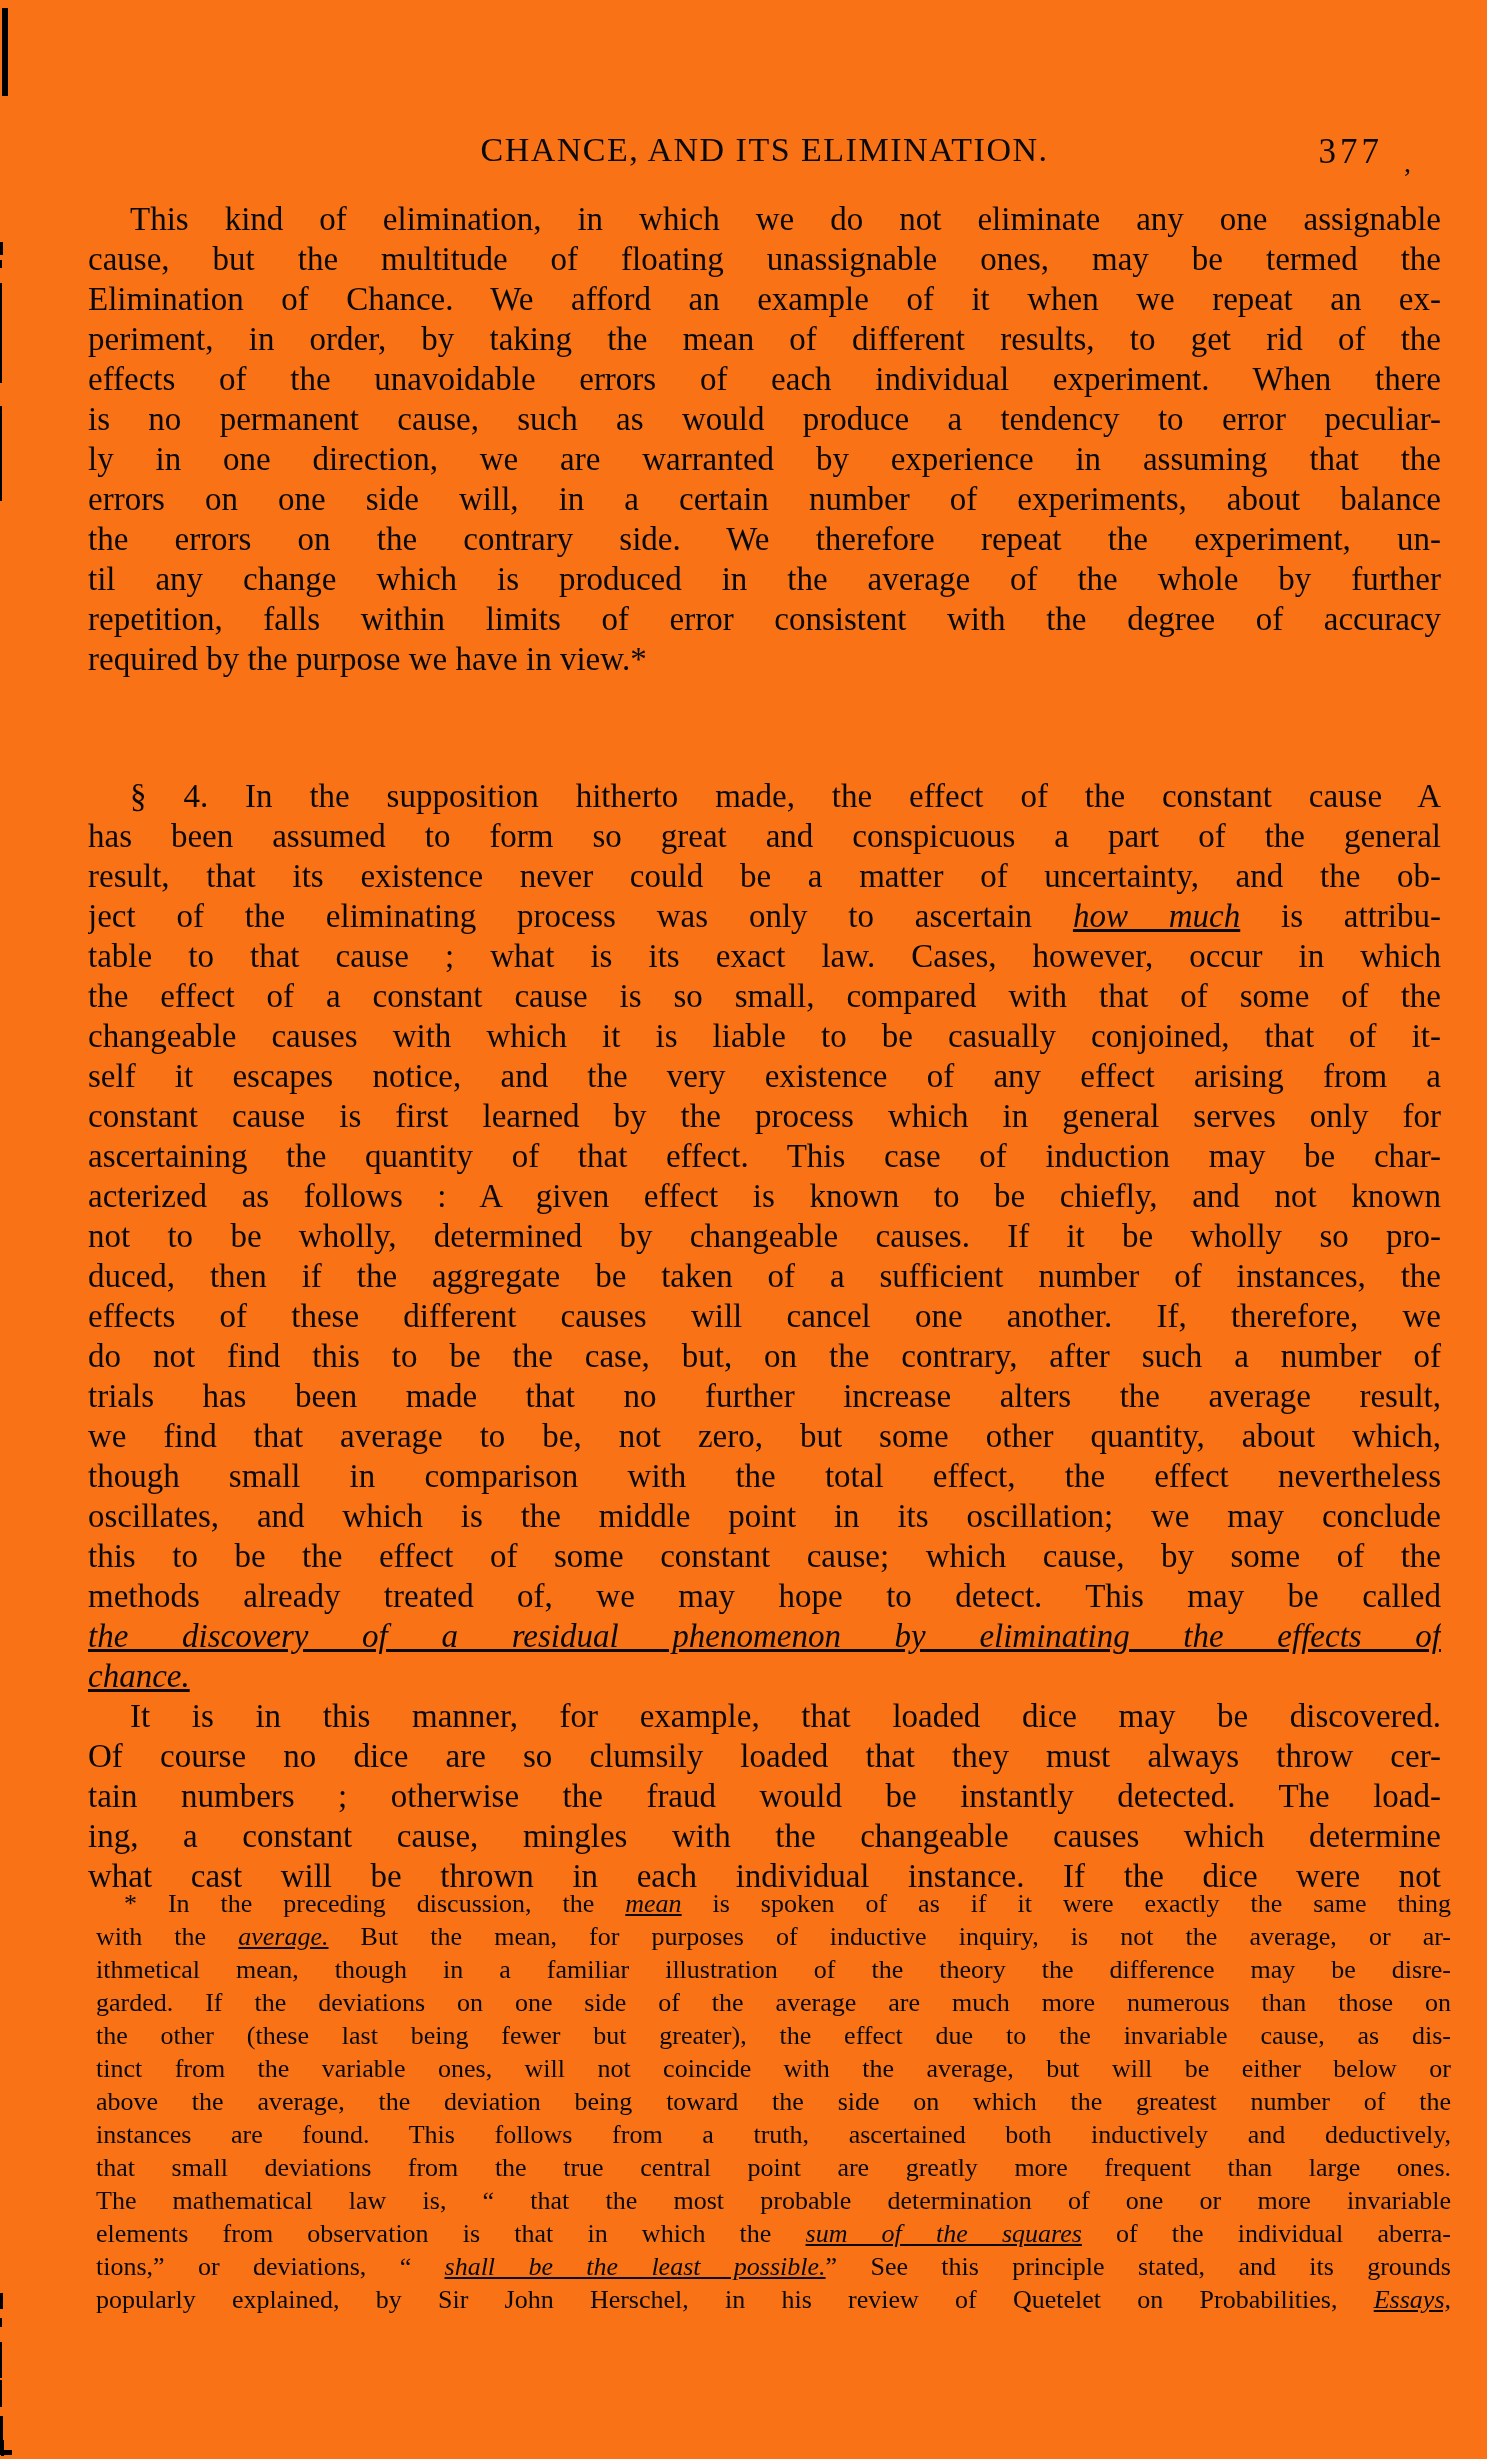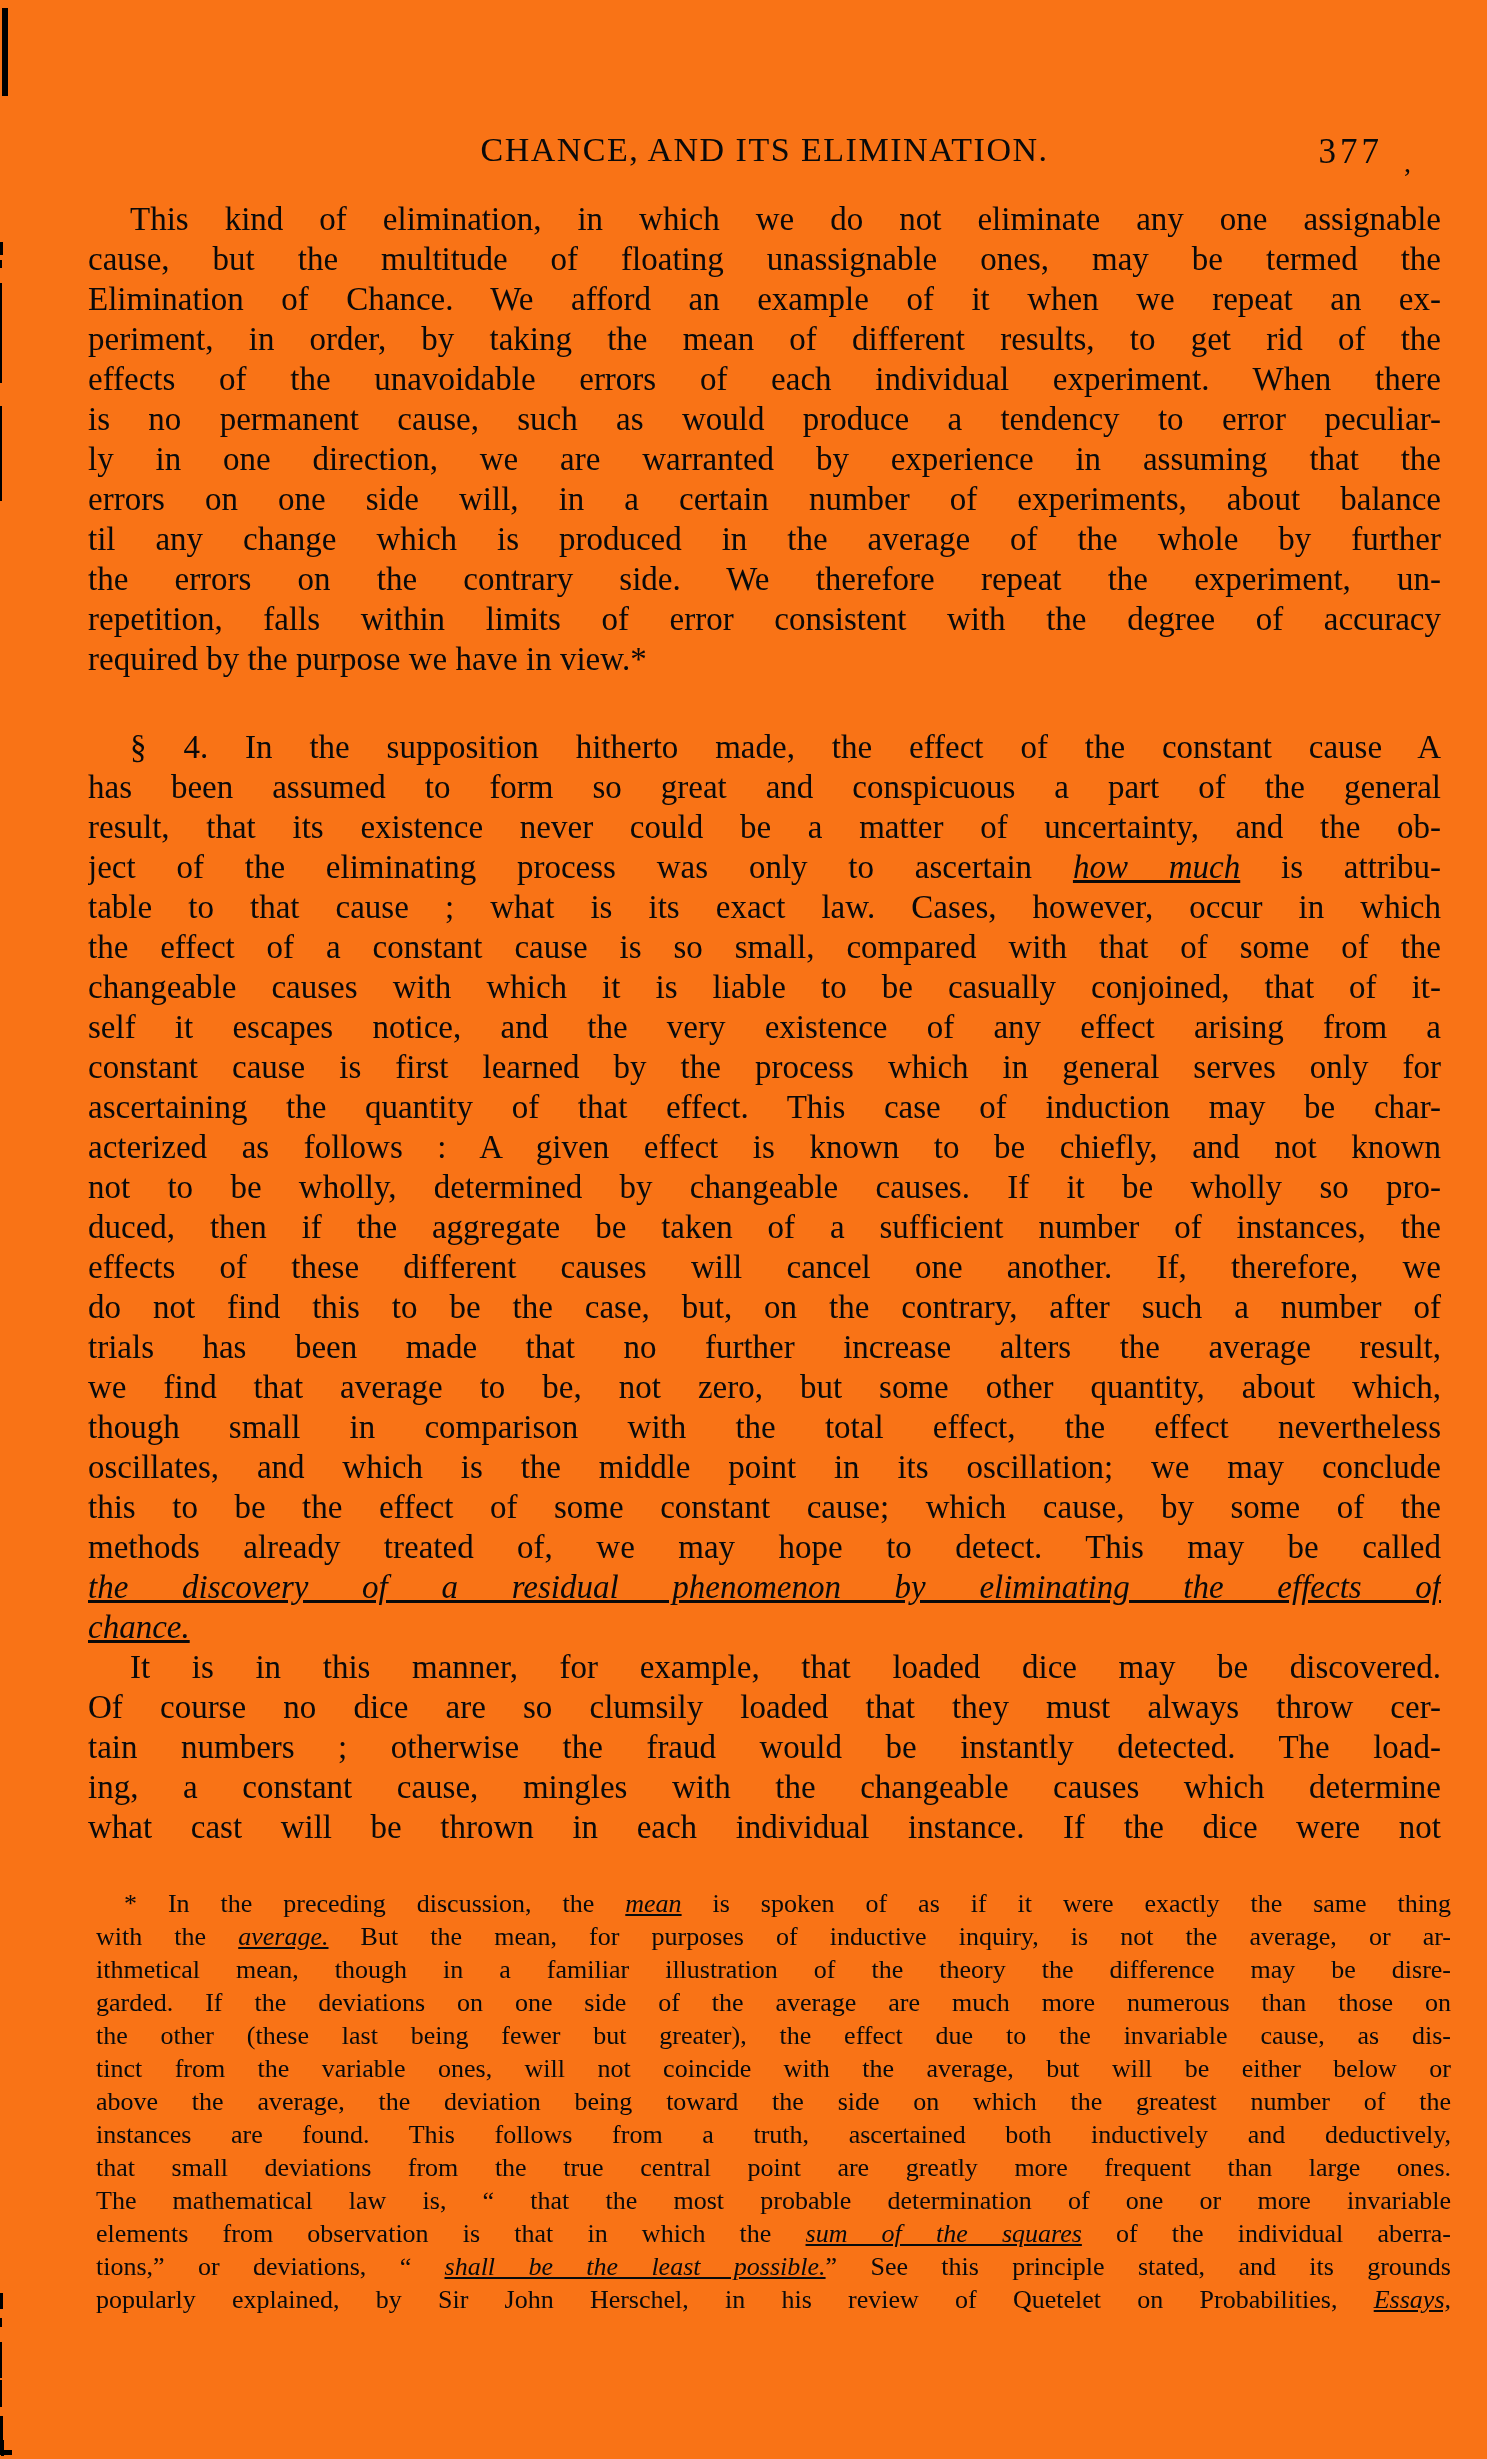--- a/index.html
+++ b/index.html
@@ -28,21 +28,21 @@
   .stray{
     position:absolute;right:30px;top:16px;
     font-size:28px;
   }
   
   .body-text{
     position:absolute;left:88px;top:199px;width:1353px;
     font-size:33px;line-height:40px;
   }
   .para{margin:0;}
-  .para.section-gap{margin-top:48px;}
+  .para.section-gap{margin-top:97px;}
   .line{
     text-align:justify;
     text-align-last:justify;
     height:40px;overflow:hidden;
   }
   .line.end{text-align-last:left;}
   .para > .line:first-child{text-indent:42px;}
   .it{font-style:italic;text-decoration:underline;}
   
   .footnote{
@@ -93,22 +93,22 @@
   <div class="body-text">
       <div class="para">
         <div class="line"><span>This kind of elimination, in which we do not eliminate any one assignable</span></div>
         <div class="line"><span>cause, but the multitude of floating unassignable ones, may be termed the</span></div>
         <div class="line"><span>Elimination of Chance.  We afford an example of it when we repeat an ex-</span></div>
         <div class="line"><span>periment, in order, by taking the mean of different results, to get rid of the</span></div>
         <div class="line"><span>effects of the unavoidable errors of each individual experiment.  When there</span></div>
         <div class="line"><span>is no permanent cause, such as would produce a tendency to error peculiar-</span></div>
         <div class="line"><span>ly in one direction, we are warranted by experience in assuming that the</span></div>
         <div class="line"><span>errors on one side will, in a certain number of experiments, about balance</span></div>
+        <div class="line"><span>the errors on the contrary side.  We therefore repeat the experiment, un-</span></div>
         <div class="line"><span>til any change which is produced in the average of the whole by further</span></div>
-        <div class="line"><span>the errors on the contrary side.  We therefore repeat the experiment, un-</span></div>
         <div class="line"><span>repetition, falls within limits of error consistent with the degree of accuracy</span></div>
         <div class="line end"><span>required by the purpose we have in view.*</span></div>
       </div>
       <div class="para section-gap">
         <div class="line"><span>§ 4.  In the supposition hitherto made, the effect of the constant cause A</span></div>
         <div class="line"><span>has been assumed to form so great and conspicuous a part of the general</span></div>
         <div class="line"><span>result, that its existence never could be a matter of uncertainty, and the ob-</span></div>
         <div class="line"><span>ject of the eliminating process was only to ascertain </span><span class="it">how much</span><span> is attribu-</span></div>
         <div class="line"><span>table to that cause ; what is its exact law.  Cases, however, occur in which</span></div>
         <div class="line"><span>the effect of a constant cause is so small, compared with that of some of the</span></div>

